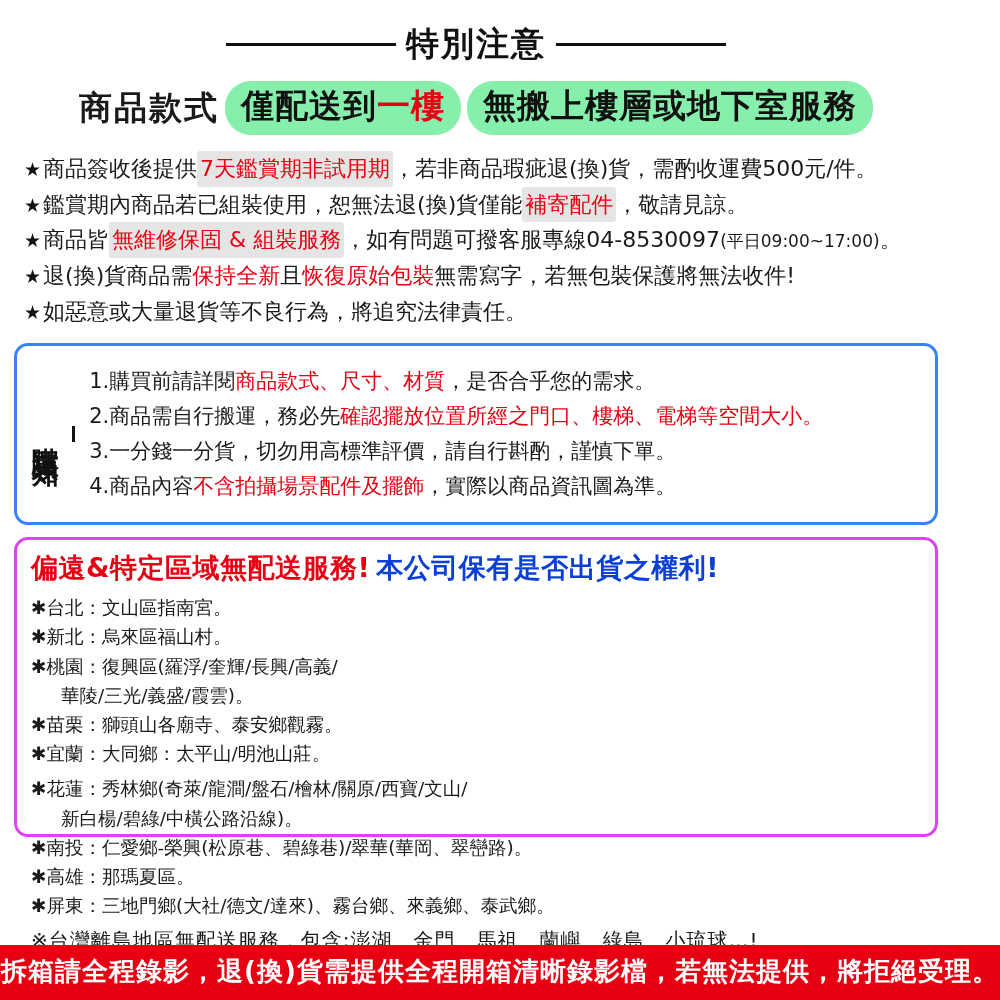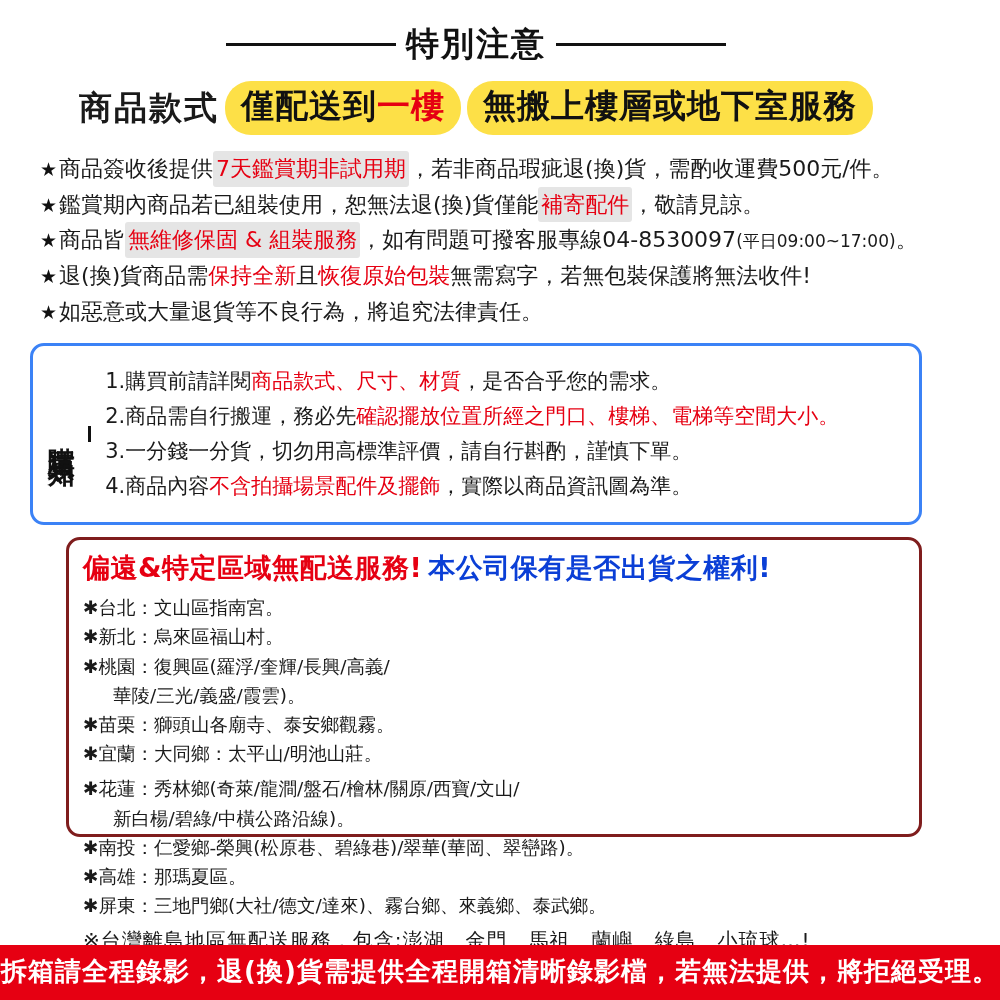--- a/index.html
+++ b/index.html
@@ -4,41 +4,41 @@
 <style>
   * { box-sizing: border-box; }
   html, body { margin: 0; padding: 0; }
   body {
     width: 1000px; height: 1000px;
     background: #ffffff;
     font-family: "DejaVu Sans", "Liberation Sans", sans-serif;
     color: #1a1a1a;
     overflow: hidden;
   }
-  .page { position: relative; width: 952px; height: 1000px; padding: 0 30px; }
+  .page { position: relative; width: 952px; height: 1000px; padding: 0 14px; }
 
   
   .sec1 { position: relative; padding-top: 22px; }
   .title-row {
     display: flex; align-items: center; justify-content: center;
     gap: 10px; margin-bottom: 14px;
   }
   .title-row .rule { height: 3px; background: #111; width: 170px; }
   .title-main {
     font-size: 33px; font-weight: bold; letter-spacing: 2px; color: #111;
     white-space: nowrap;
   }
   .headline {
     display: flex; align-items: center; justify-content: center;
     gap: 6px; margin-bottom: 16px; white-space: nowrap;
   }
   .headline .plain { font-size: 33px; font-weight: bold; letter-spacing: 2px; }
   .pill {
     font-size: 33px; font-weight: bold; letter-spacing: 1px;
-    background: #fde047; border-radius: 26px; padding: 3px 16px 6px;
+    background: #86efac; border-radius: 26px; padding: 3px 16px 6px;
     color: #111;
   }
   .pill .red { color: #e60012; }
 
   .bullets { padding: 0 10px; }
   .bline {
     display: flex; align-items: baseline; font-size: 22px; line-height: 1.62;
     white-space: nowrap;
   }
   .bstar { color: #111; margin-right: 2px; font-size: 19px; }
@@ -58,24 +58,23 @@
     font-size: 28px; font-weight: bold; line-height: 1.08;
     letter-spacing: 0; color: #111; text-align: center;
     padding-right: 12px; border-right: 3px solid #111;
   }
   .sec2 .lines { flex: 1; }
   .nline { font-size: 21px; line-height: 1.68; white-space: nowrap; }
 
   
   .sec3 {
     position: relative; margin-top: 12px;
-    border: 3px solid #7f1d1d; border-radius: 14px;
+    border: 3px solid #d946ef; border-radius: 14px;
     padding: 10px 14px 8px;
     height: 300px;
-    margin-left: 36px;
   }
   .sec3 .head3 {
     display: flex; align-items: baseline; gap: 6px;
     font-size: 27px; font-weight: bold; letter-spacing: 0.5px;
     margin-bottom: 7px; white-space: nowrap;
   }
   .head3 .h-red { color: #e60012; }
   .head3 .h-blue { color: #0b3fd6; }
   .cols { display: flex; gap: 6px; flex-direction: column; }
   .col { width: 50%; }

